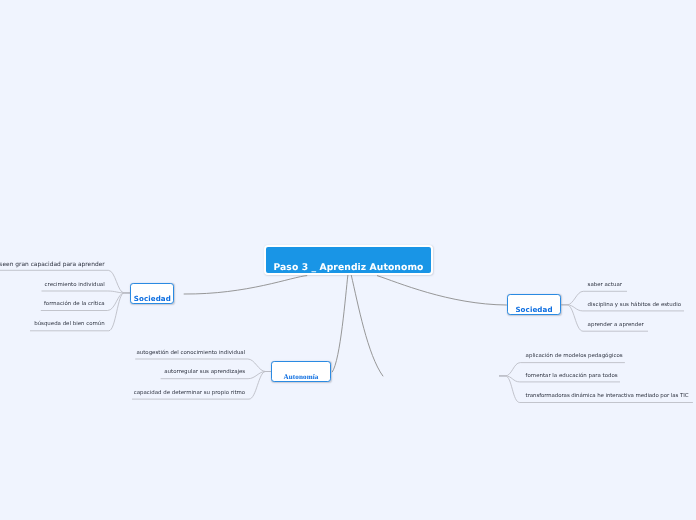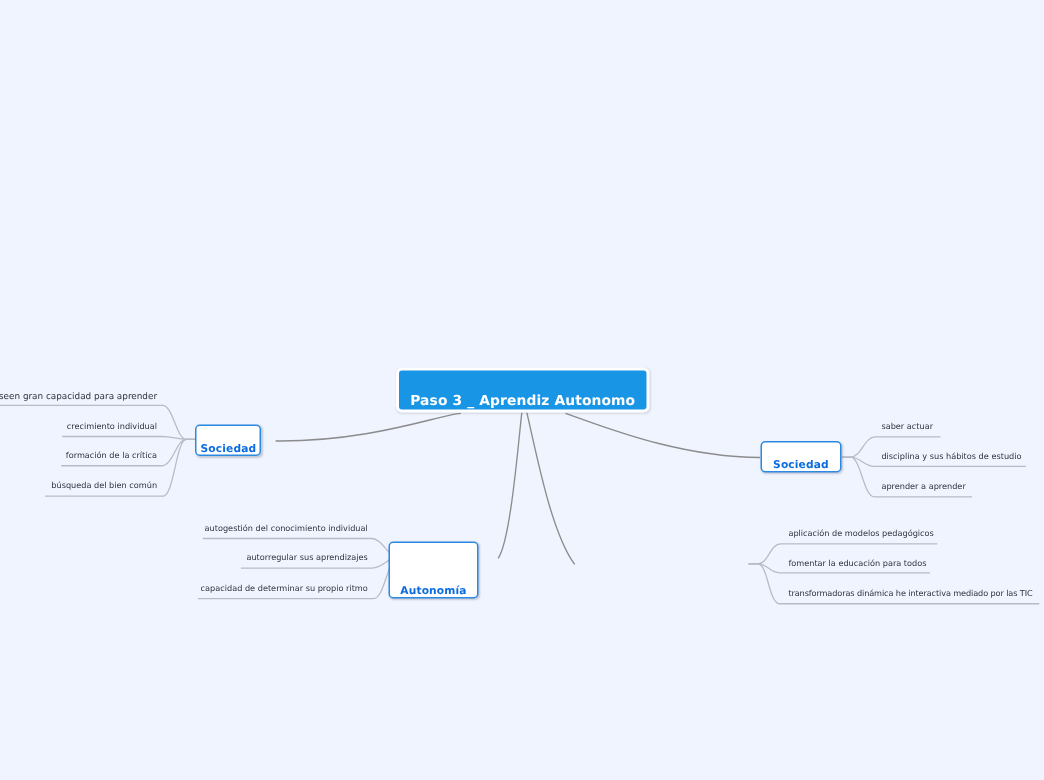--- a/index.html
+++ b/index.html
@@ -94,21 +94,21 @@
   </div>
 
   <div class="node branch" style="left:130.3px; top:282.9px; width:44px; height:21px;">
     <span>Sociedad</span>
   </div>
 
   <div class="node branch" style="left:506.8px; top:293.5px; width:54.4px; height:21.4px;">
     <span>Sociedad</span>
   </div>
 
-  <div class="node branch" style="left:259px; top:361.2px; width:60px; height:38px;">
+  <div class="node branch" style="left:271px; top:361.2px; width:60px; height:21px;font-family:Liberation Serif, serif;">
     <span>Autonomía</span>
   </div>
 
 
   <div class="leaf ralign" style="right:591.3px; top:262px; font-size:5.9px;">poseen gran capacidad para aprender</div>
   <div class="leaf ralign" style="right:591.3px; top:281.5px;">crecimiento individual</div>
   <div class="leaf ralign" style="right:591.3px; top:301px;">formación de la crítica</div>
   <div class="leaf ralign" style="right:591.3px; top:321.3px;">búsqueda del bien común</div>
 
   <div class="leaf" style="left:587.6px; top:282px;">saber actuar</div>

